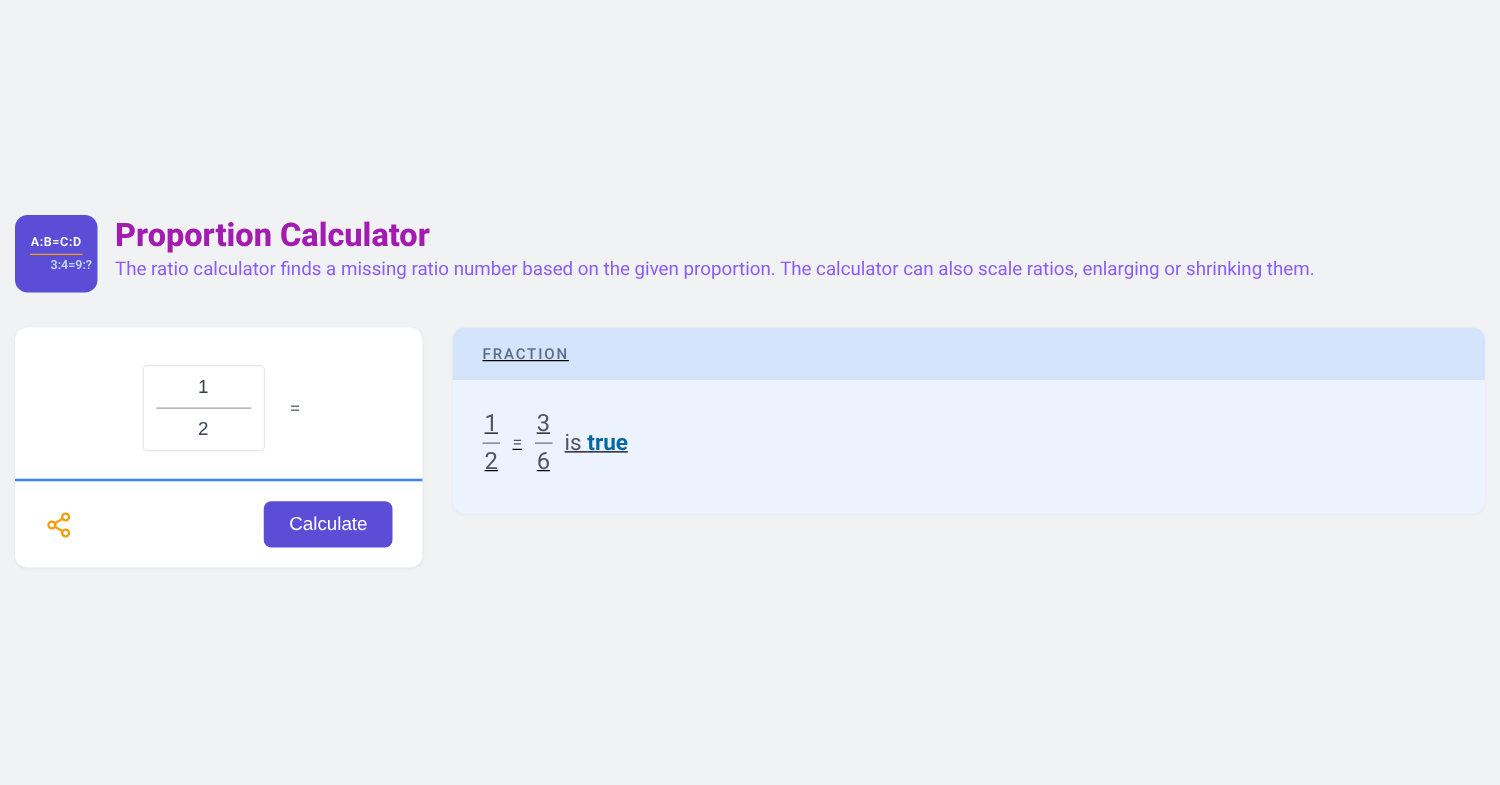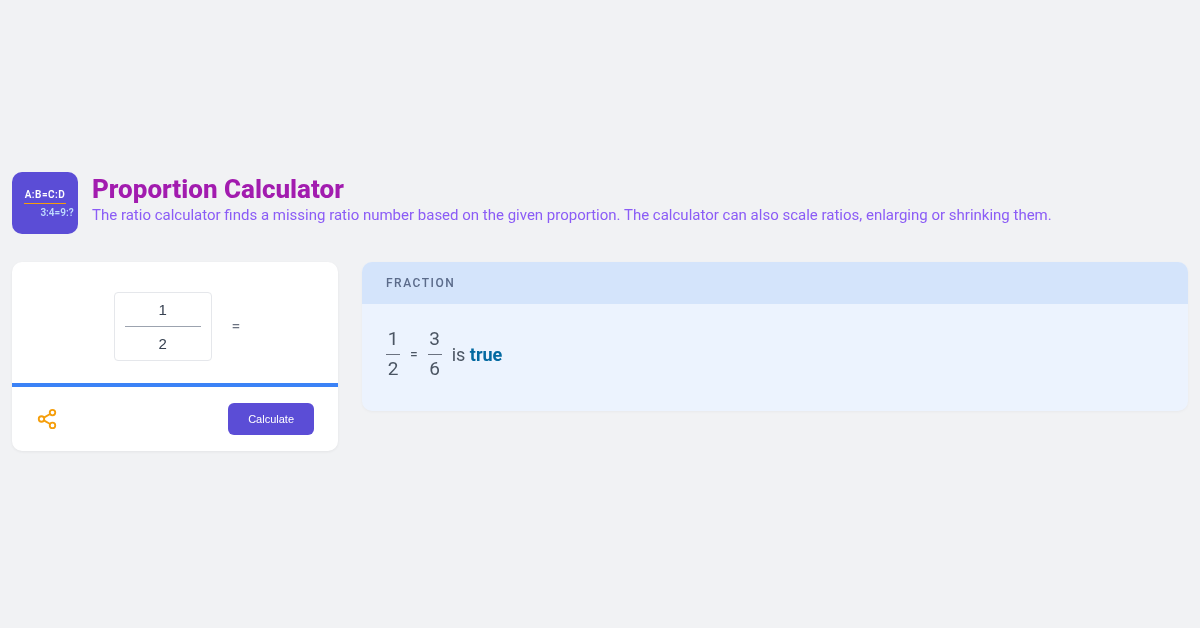--- a/index.html
+++ b/index.html
@@ -54,21 +54,21 @@
   align-items: flex-start;
 }
 .calc-card {
   width: 326px;
   background: #fff;
   border-radius: 10px;
   box-shadow: 0 1px 3px rgba(0,0,0,0.06);
 }
 .calc-body {
   padding: 30px 16px 22px 30px;
-  border-bottom: 4px solid #3b82f6;
+  border-bottom: 2px solid #3b82f6;
 }
 .fraction-row {
   display: flex;
   align-items: center;
   justify-content: center;
   gap: 10px;
 }
 .fraction-group {
   border: 1px solid #e5e7eb;
   border-radius: 4px;
@@ -106,30 +106,31 @@
   color: #f59e0b;
   display: flex;
   align-items: center;
 }
 .calc-btn {
   background: #5b4dd6;
   color: #fff;
   border: none;
   padding: 10px 20px;
   border-radius: 6px;
-  font-size: 11px;
+  font-size: 15px;
   font-weight: 500;
   cursor: pointer;
 }
 .result-card {
   flex: 1;
   background: #ecf3fe;
   border-radius: 10px;
   overflow: hidden;
   box-shadow: 0 1px 3px rgba(0,0,0,0.04);
+  text-decoration: underline;
 }
 .result-header {
   background: #d4e4fb;
   padding: 14px 24px;
   font-size: 12px;
   letter-spacing: 1.5px;
   color: #5b6b8a;
   font-weight: 500;
 }
 .result-body {

